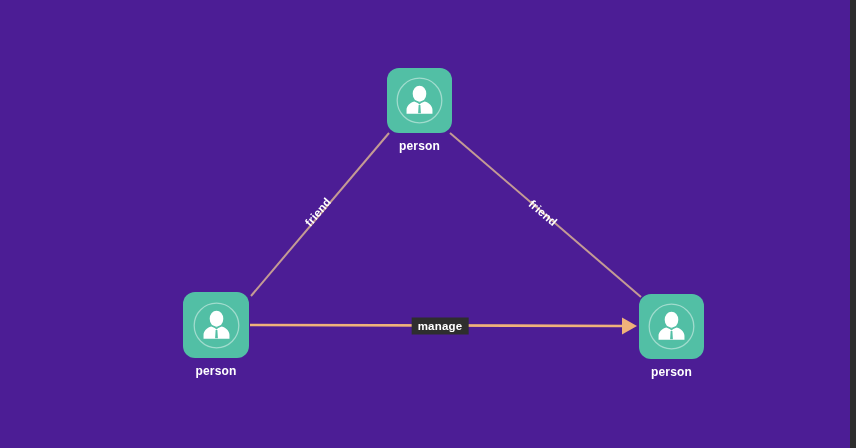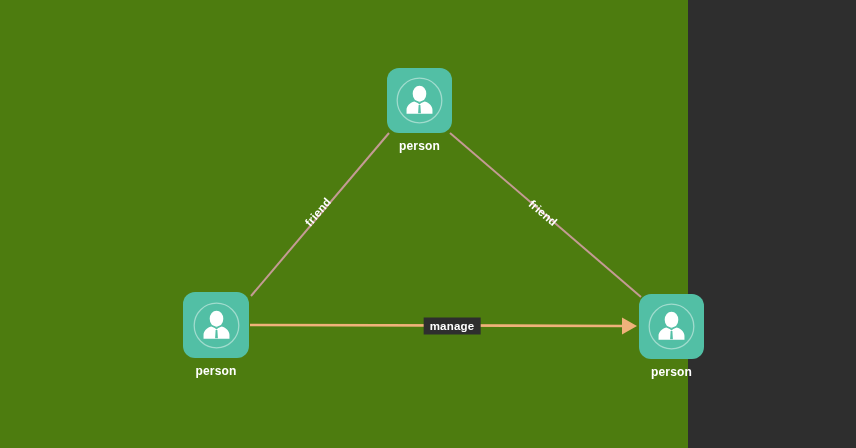--- a/index.html
+++ b/index.html
@@ -9,23 +9,23 @@
   }
   body {
     width: 856px;
     height: 448px;
     overflow: hidden;
     font-family: "Liberation Sans", sans-serif;
     -webkit-font-smoothing: antialiased;
   }
   #canvas {
     position: relative;
-    width: 688px;
+    width: 850px;
     height: 448px;
-    background: #4d7c0f;
+    background: #4c1d95;
   }
   #edge-layer {
     position: absolute;
     left: 0;
     top: 0;
     width: 856px;
     height: 448px;
   }
   .node {
     position: absolute;
@@ -114,16 +114,16 @@
             <path d="M20.6 24.6l3.4 3.2 3.4-3.2-.7-.5-2.7 2.1-2.7-2.1z" fill="#52bfa5"></path>
             <path d="M23.2 28.2h1.6l.5 7.8h-2.6z" fill="#52bfa5"></path>
           </svg>
         </span>
       </div>
       <div class="node-label" style="left: 671.5px; top: 365px; color: rgb(255, 255, 255);">person</div>
     </div>
   <div id="edge-label-layer">
       <div class="edge-label" style="left: 318px; top: 212px; color: rgb(255, 255, 255); transform: translate(-50%, -50%) rotate(-49.7deg);">friend</div>
       <div class="edge-label" style="left: 543px; top: 213px; color: rgb(255, 255, 255); transform: translate(-50%, -50%) rotate(40.6deg);">friend</div>
-      <div class="edge-label boxed" style="left: 452px; top: 326px; color: rgb(255, 255, 255); transform: translate(-50%, -50%) rotate(0deg);">manage</div>
+      <div class="edge-label boxed" style="left: 440px; top: 326px; color: rgb(255, 255, 255); transform: translate(-50%, -50%) rotate(0deg);">manage</div>
     </div>
 
 </div>
 
 </body></html>

